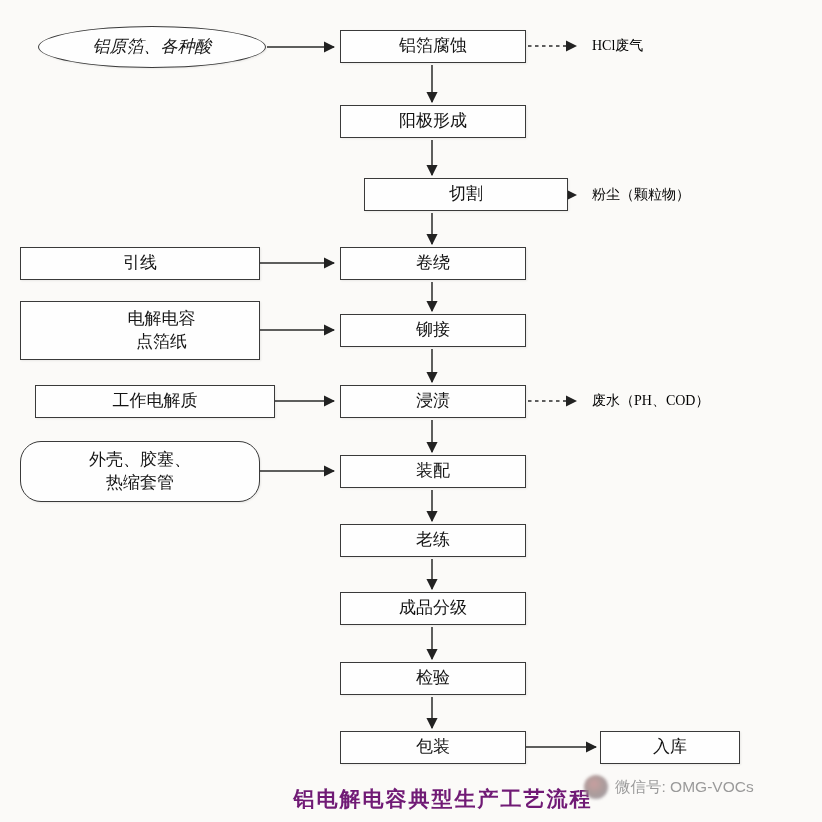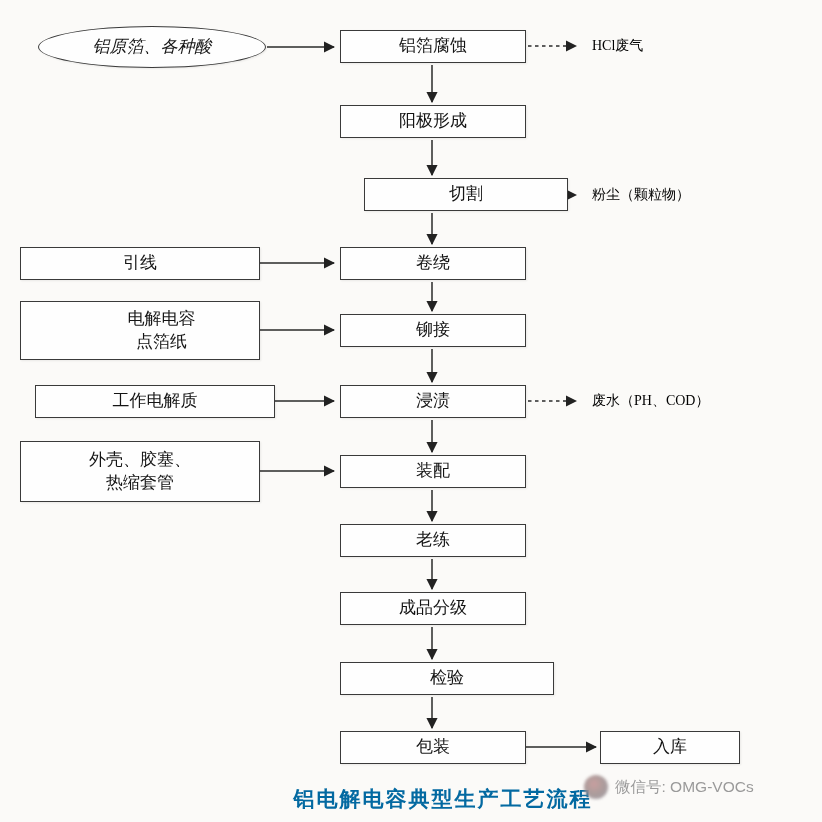--- a/index.html
+++ b/index.html
@@ -18,21 +18,21 @@
     box-shadow:1px 1px 2px rgba(0,0,0,0.07);
   }
   .node span { white-space:pre-line; }
   .ellipse { border-radius:50%; }
   .emission {
     position:absolute; color:#000000; font-size:14px;
     transform:translateY(-50%); white-space:nowrap;
   }
   .title {
     position:absolute; left:64px; right:0; top:785px; text-align:center;
-    font-size:21px; font-weight:bold; color:#0369a1; letter-spacing:2px;
+    font-size:21px; font-weight:bold; color:#701a75; letter-spacing:2px;
   }
   .watermark {
     position:absolute; left:584px; top:775px;
     display:flex; align-items:center; gap:7px;
     color:#9a9a9a; font-size:15.5px;
     font-family:"Liberation Sans", sans-serif;
   }
   .watermark-logo {
     width:24px; height:24px; border-radius:50%;
     background:radial-gradient(circle at 42% 38%, #c09090 0%, #a08c8c 45%, #8e8e96 100%);
@@ -101,38 +101,38 @@
     </div>
   <div class="node" style="left:340px; top:385px; width:186px; height:33px;">
     <span>浸渍</span>
     </div>
   <div class="node" style="left:340px; top:524px; width:186px; height:33px;">
     <span>老练</span>
     </div>
   <div class="node" style="left:340px; top:592px; width:186px; height:33px;">
     <span>成品分级</span>
     </div>
-  <div class="node" style="left:340px; top:662px; width:214px; height:33px;">
+  <div class="node" style="left:340px; top:662px; width:186px; height:33px;">
     <span>检验</span>
     </div>
   <div class="node" style="left:340px; top:731px; width:186px; height:33px;">
     <span>包装</span>
     </div>
 
   <div class="node" style="left:20px; top:247px; width:240px; height:33px;">
     <span>引线</span>
     </div>
   <div class="node" style="left:20px; top:301px; width:240px; height:59px;padding-left:43px;">
     <span>电解电容
 点箔纸</span>
     </div>
   <div class="node" style="left:35px; top:385px; width:240px; height:33px;">
     <span>工作电解质</span>
     </div>
-  <div class="node" style="left:20px; top:441px; width:240px; height:61px;">
+  <div class="node" style="left:20px; top:441px; width:240px; height:61px;border-radius:21px;">
     <span>外壳、胶塞、
 热缩套管</span>
     </div>
 
   <div class="emission" style="left:592px; top:46px;">HCl废气</div>
   <div class="emission" style="left:592px; top:195px;">粉尘（颗粒物）</div>
   <div class="emission" style="left:592px; top:401px;">废水（PH、COD）</div>
 
   <div class="node" style="left:600px; top:731px; width:140px; height:33px;">
     <span>入库</span>

